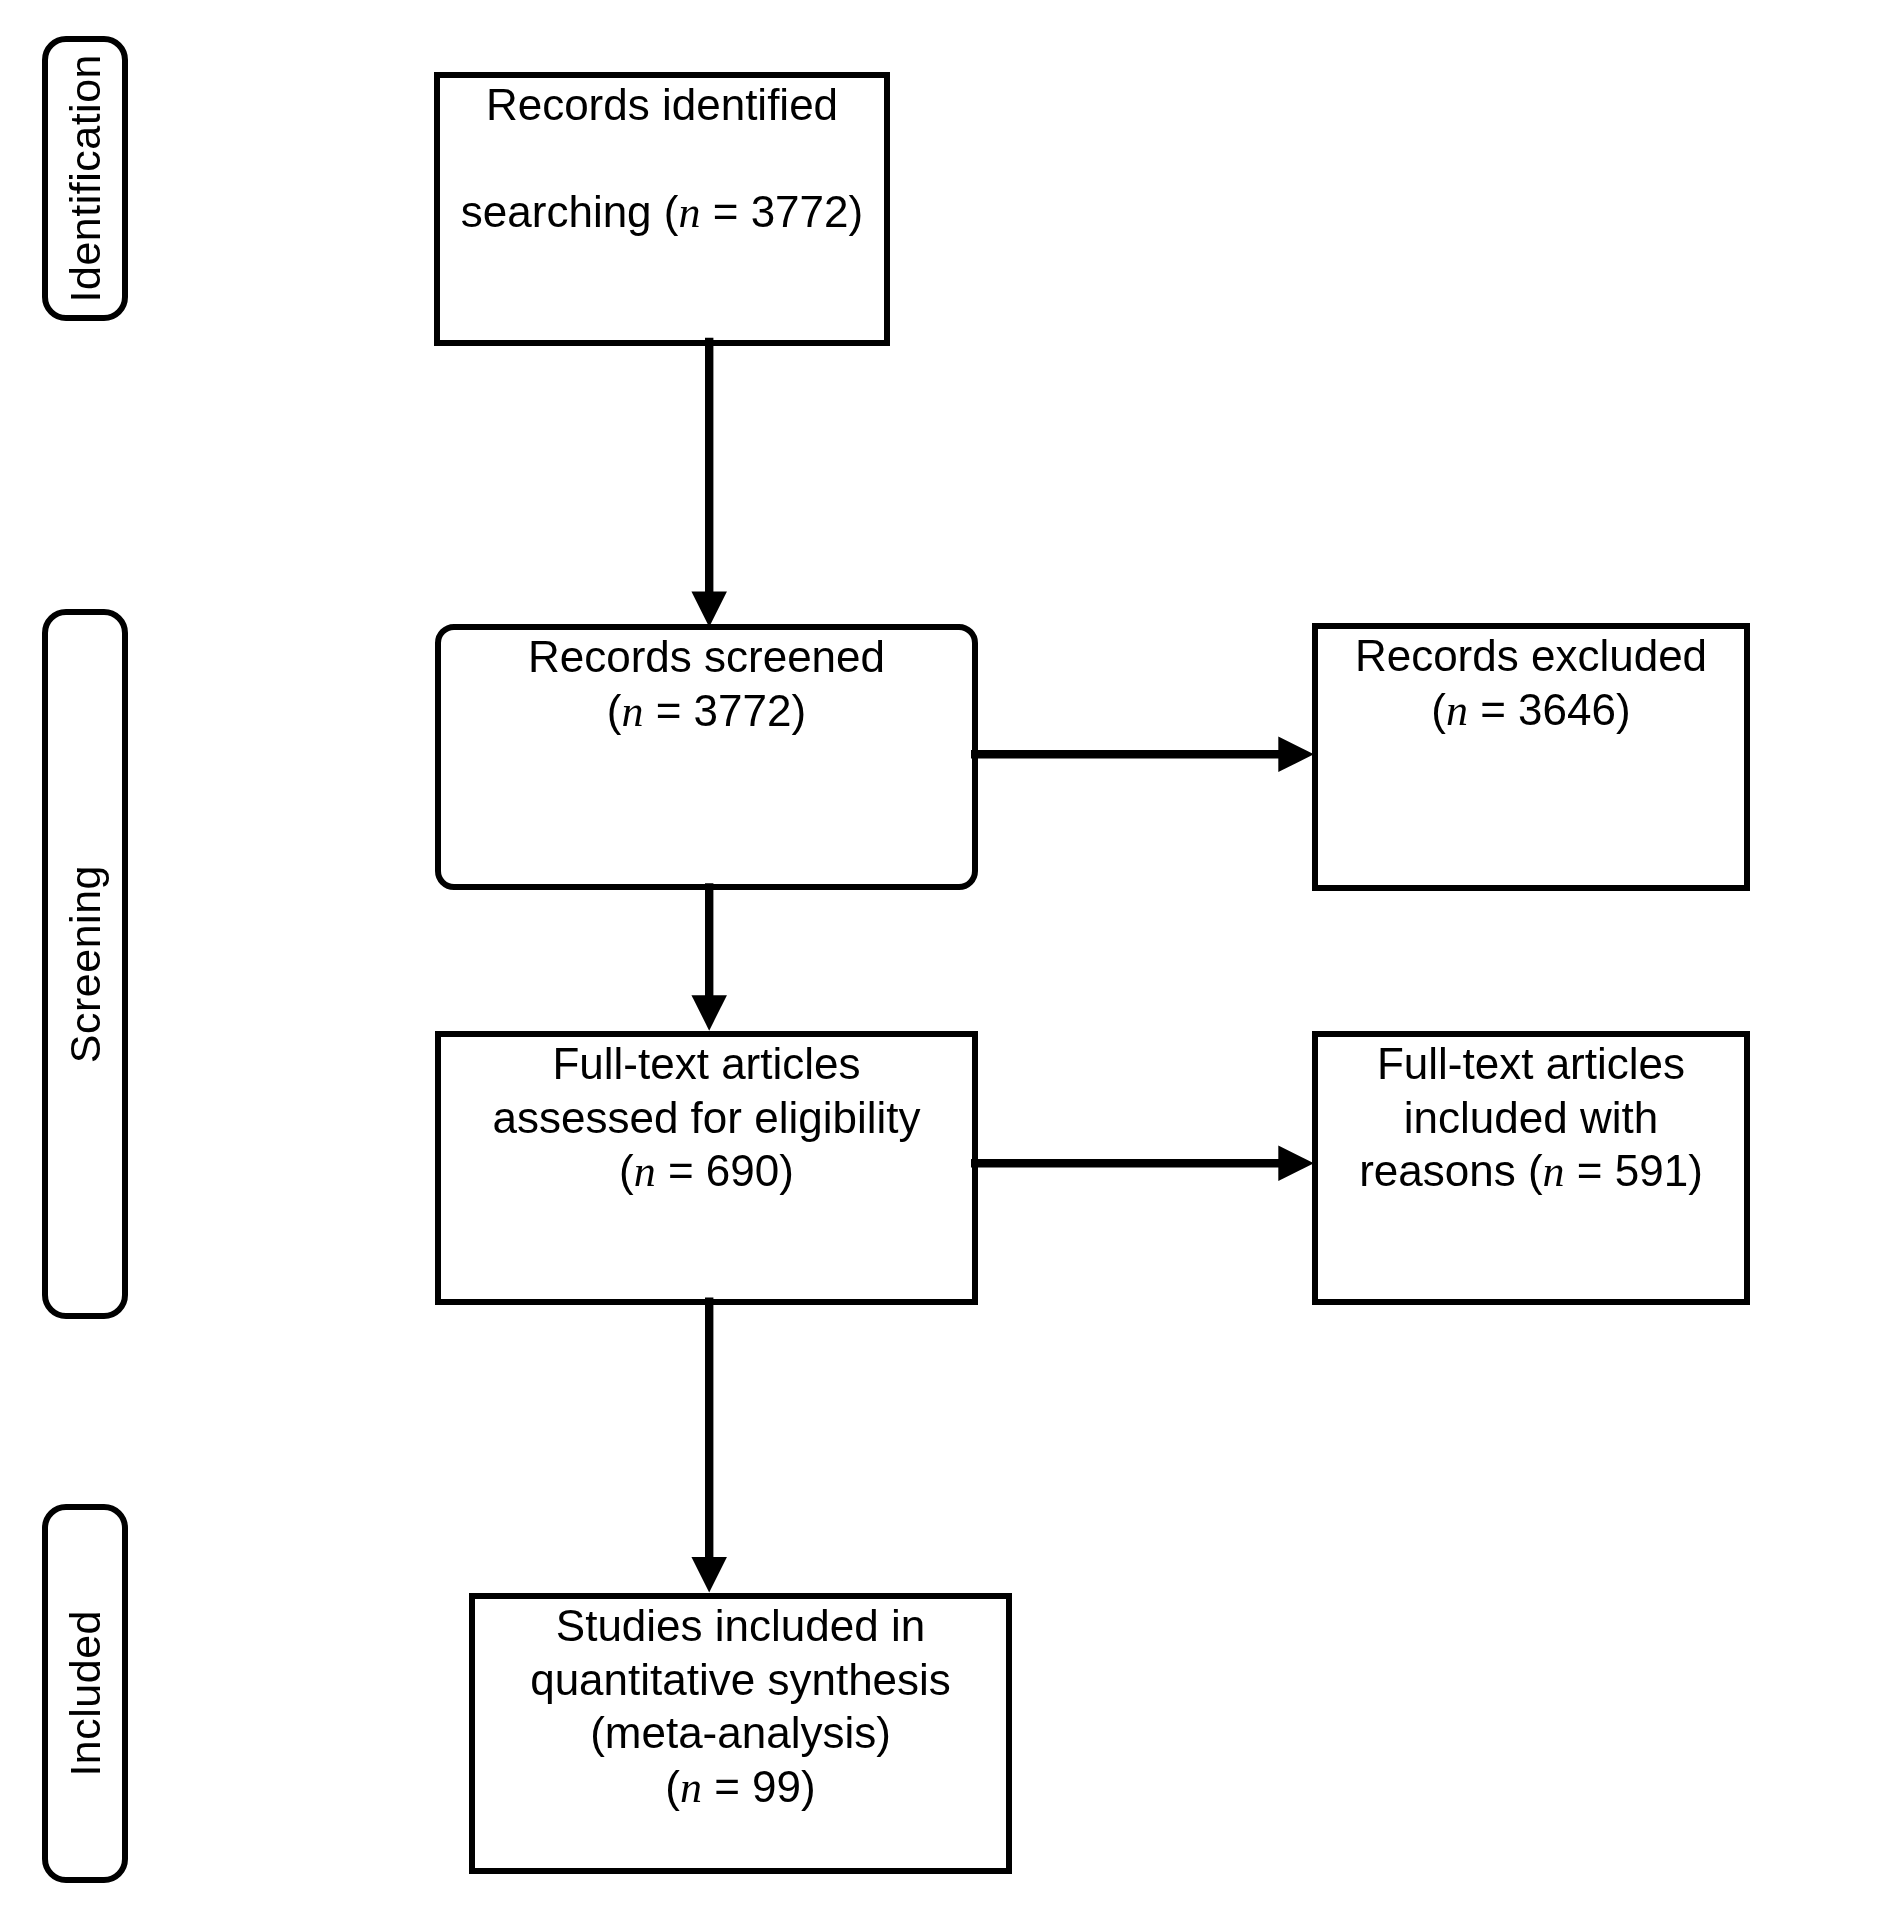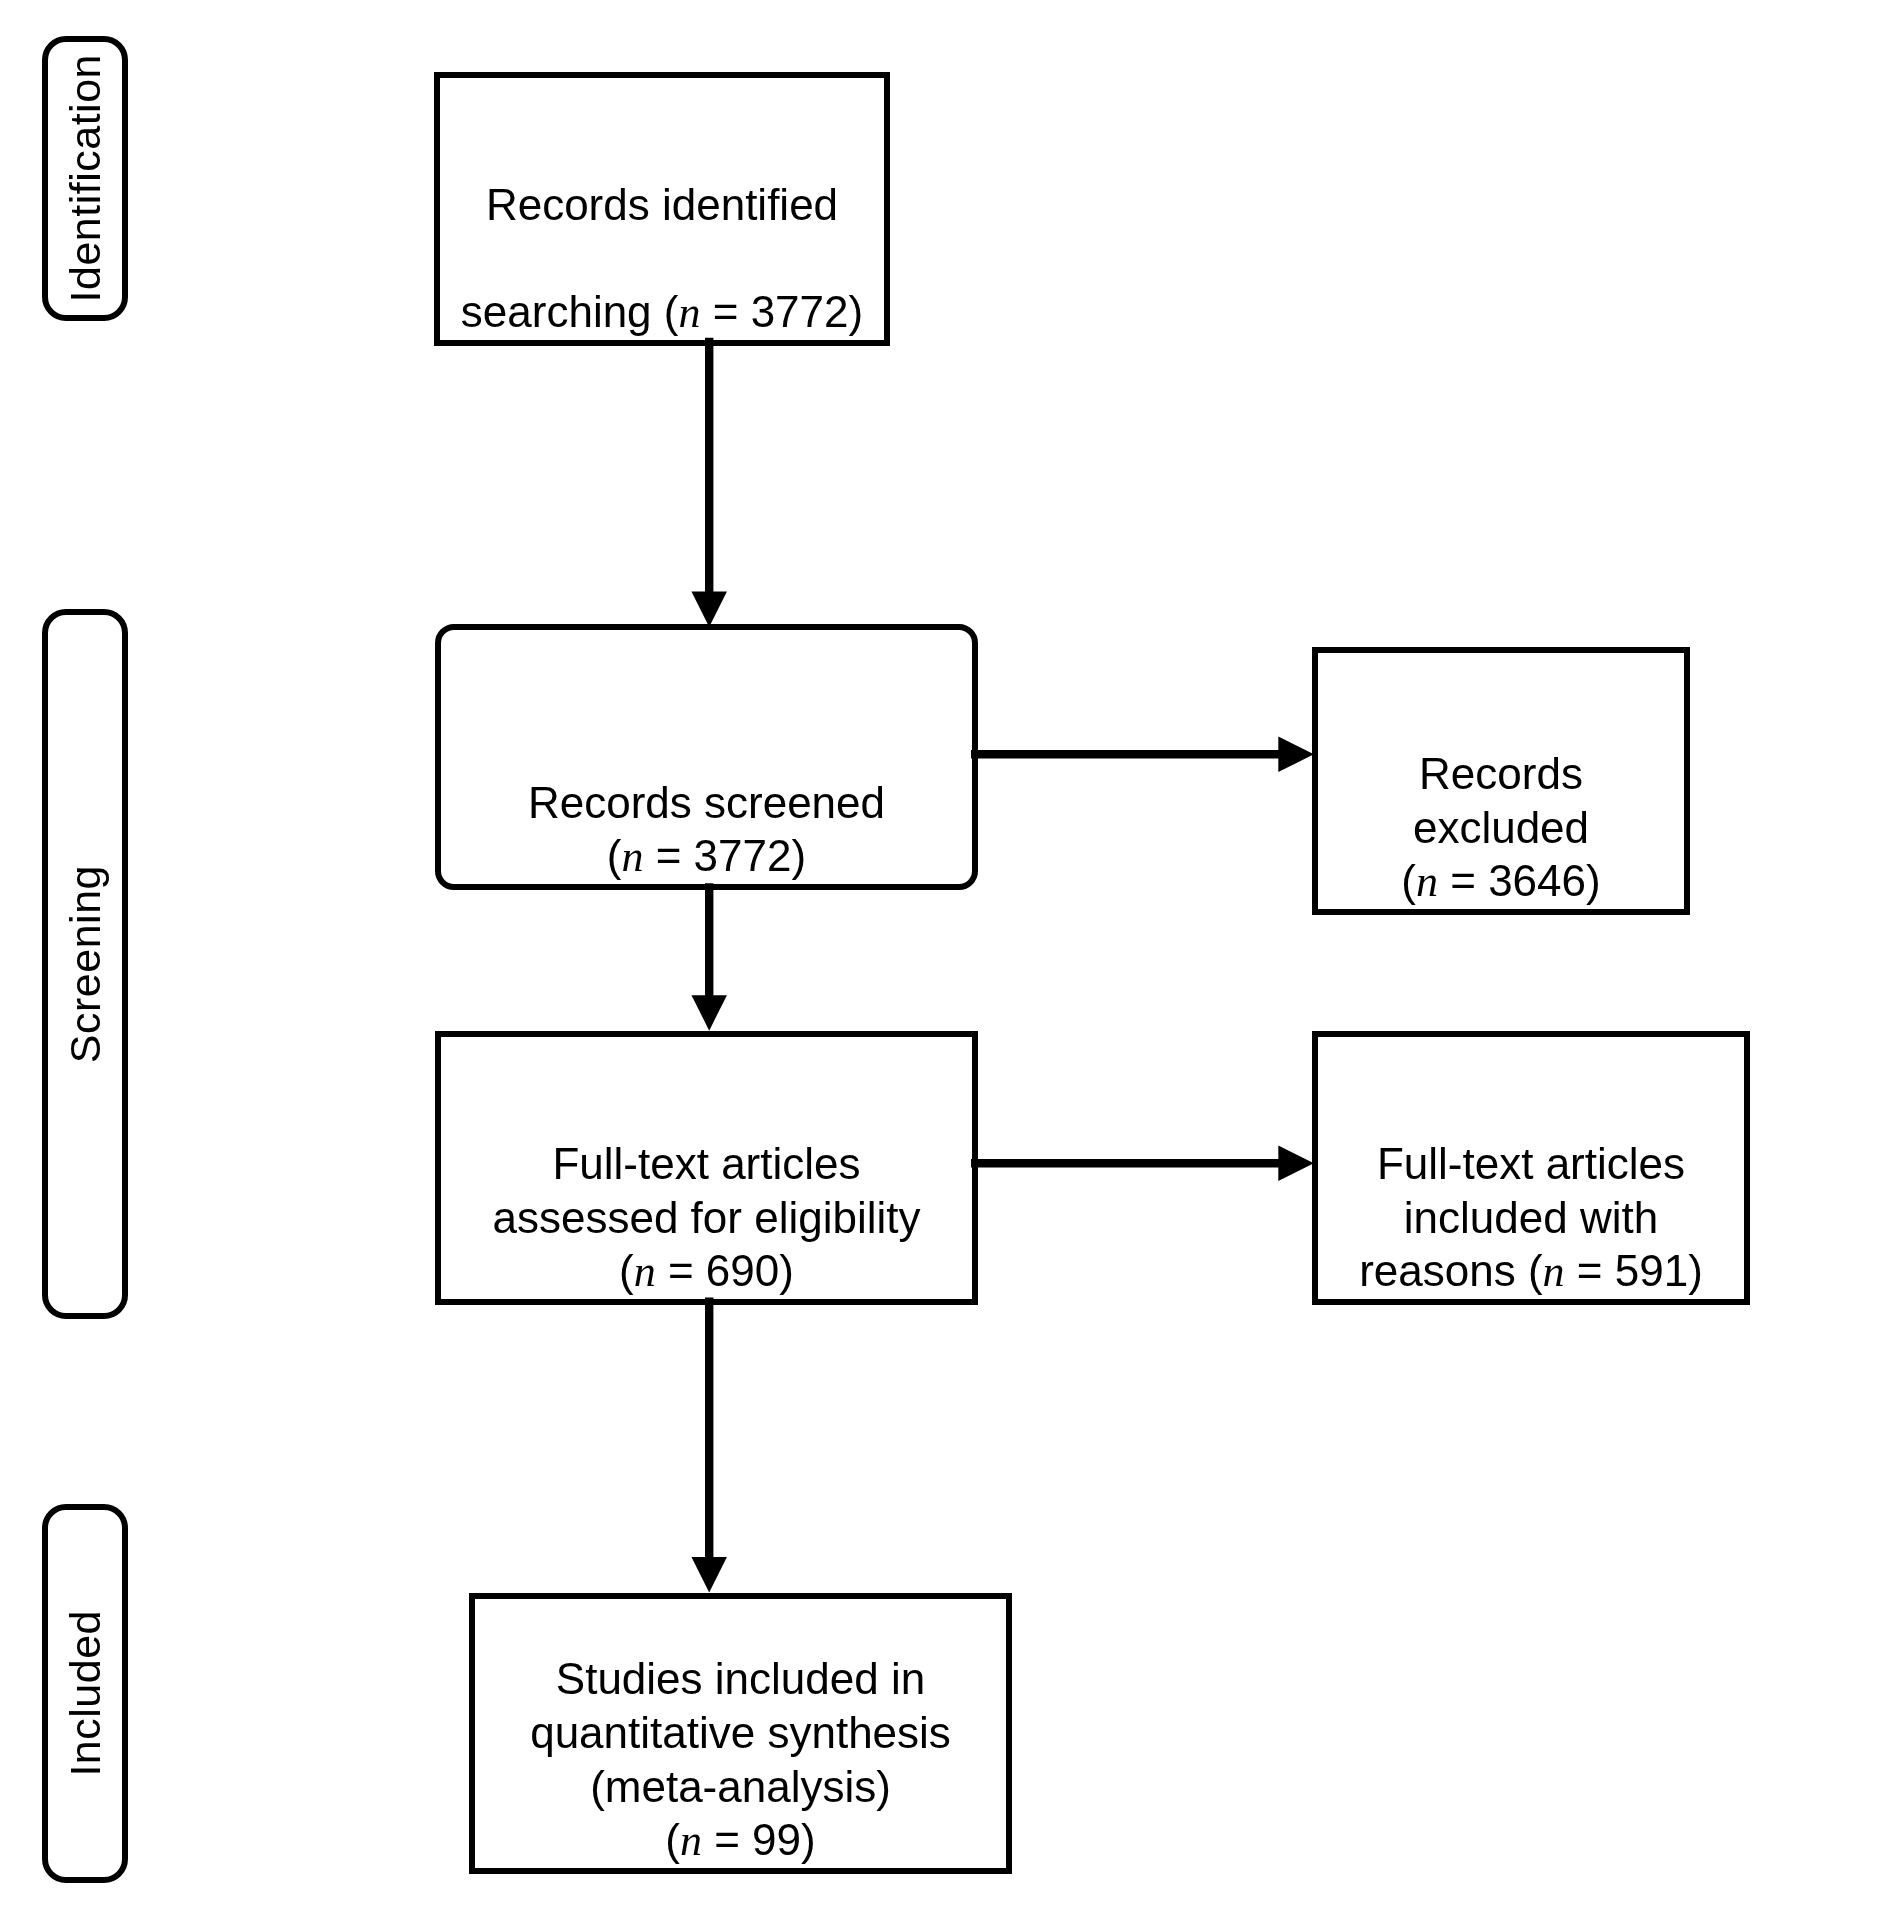--- a/index.html
+++ b/index.html
@@ -41,38 +41,38 @@
   #stage-screening      { left: 42px;  top: 609px;  width: 86px;  height: 710px; }
   #stage-included       { left: 42px;  top: 1504px; width: 86px;  height: 379px; }
 
   
   .flow-box {
     position: absolute;
     box-sizing: border-box;
     border: 6.6px solid #000000;
     background: #ffffff;
     display: flex;
-    align-items: flex-end;
+    align-items: flex-start;
     justify-content: center;
     text-align: center;
   }
   .flow-box .box-text {
     font-size: 44px;
     line-height: 1.22;
     color: #000000;
     padding: 0 13px;
   }
   .flow-box .box-text .nvar {
     font-family: "Liberation Serif", serif;
     font-style: italic;
     font-size: 44px;
   }
   #box-records-identified      { left: 434px;  top: 72px;   width: 456px; height: 274px; }
   #box-records-screened        { left: 435px;  top: 624px;  width: 543px; height: 266px; border-radius: 19px; }
-  #box-records-excluded        { left: 1312px; top: 623px;  width: 378px; height: 268px; margin-top: 24px; }
+  #box-records-excluded        { left: 1312px; top: 623px;  width: 438px; height: 268px; }
   #box-fulltext-assessed       { left: 435px;  top: 1031px; width: 543px; height: 274px; }
   #box-fulltext-excluded       { left: 1312px; top: 1031px; width: 438px; height: 274px; }
   #box-studies-included        { left: 435px;  top: 1593px; width: 543px; height: 281px; margin-left: 34px; }
 
   
   .connector {
     position: absolute;
     pointer-events: none;
   }
   .connector svg { display: block; overflow: visible; }

